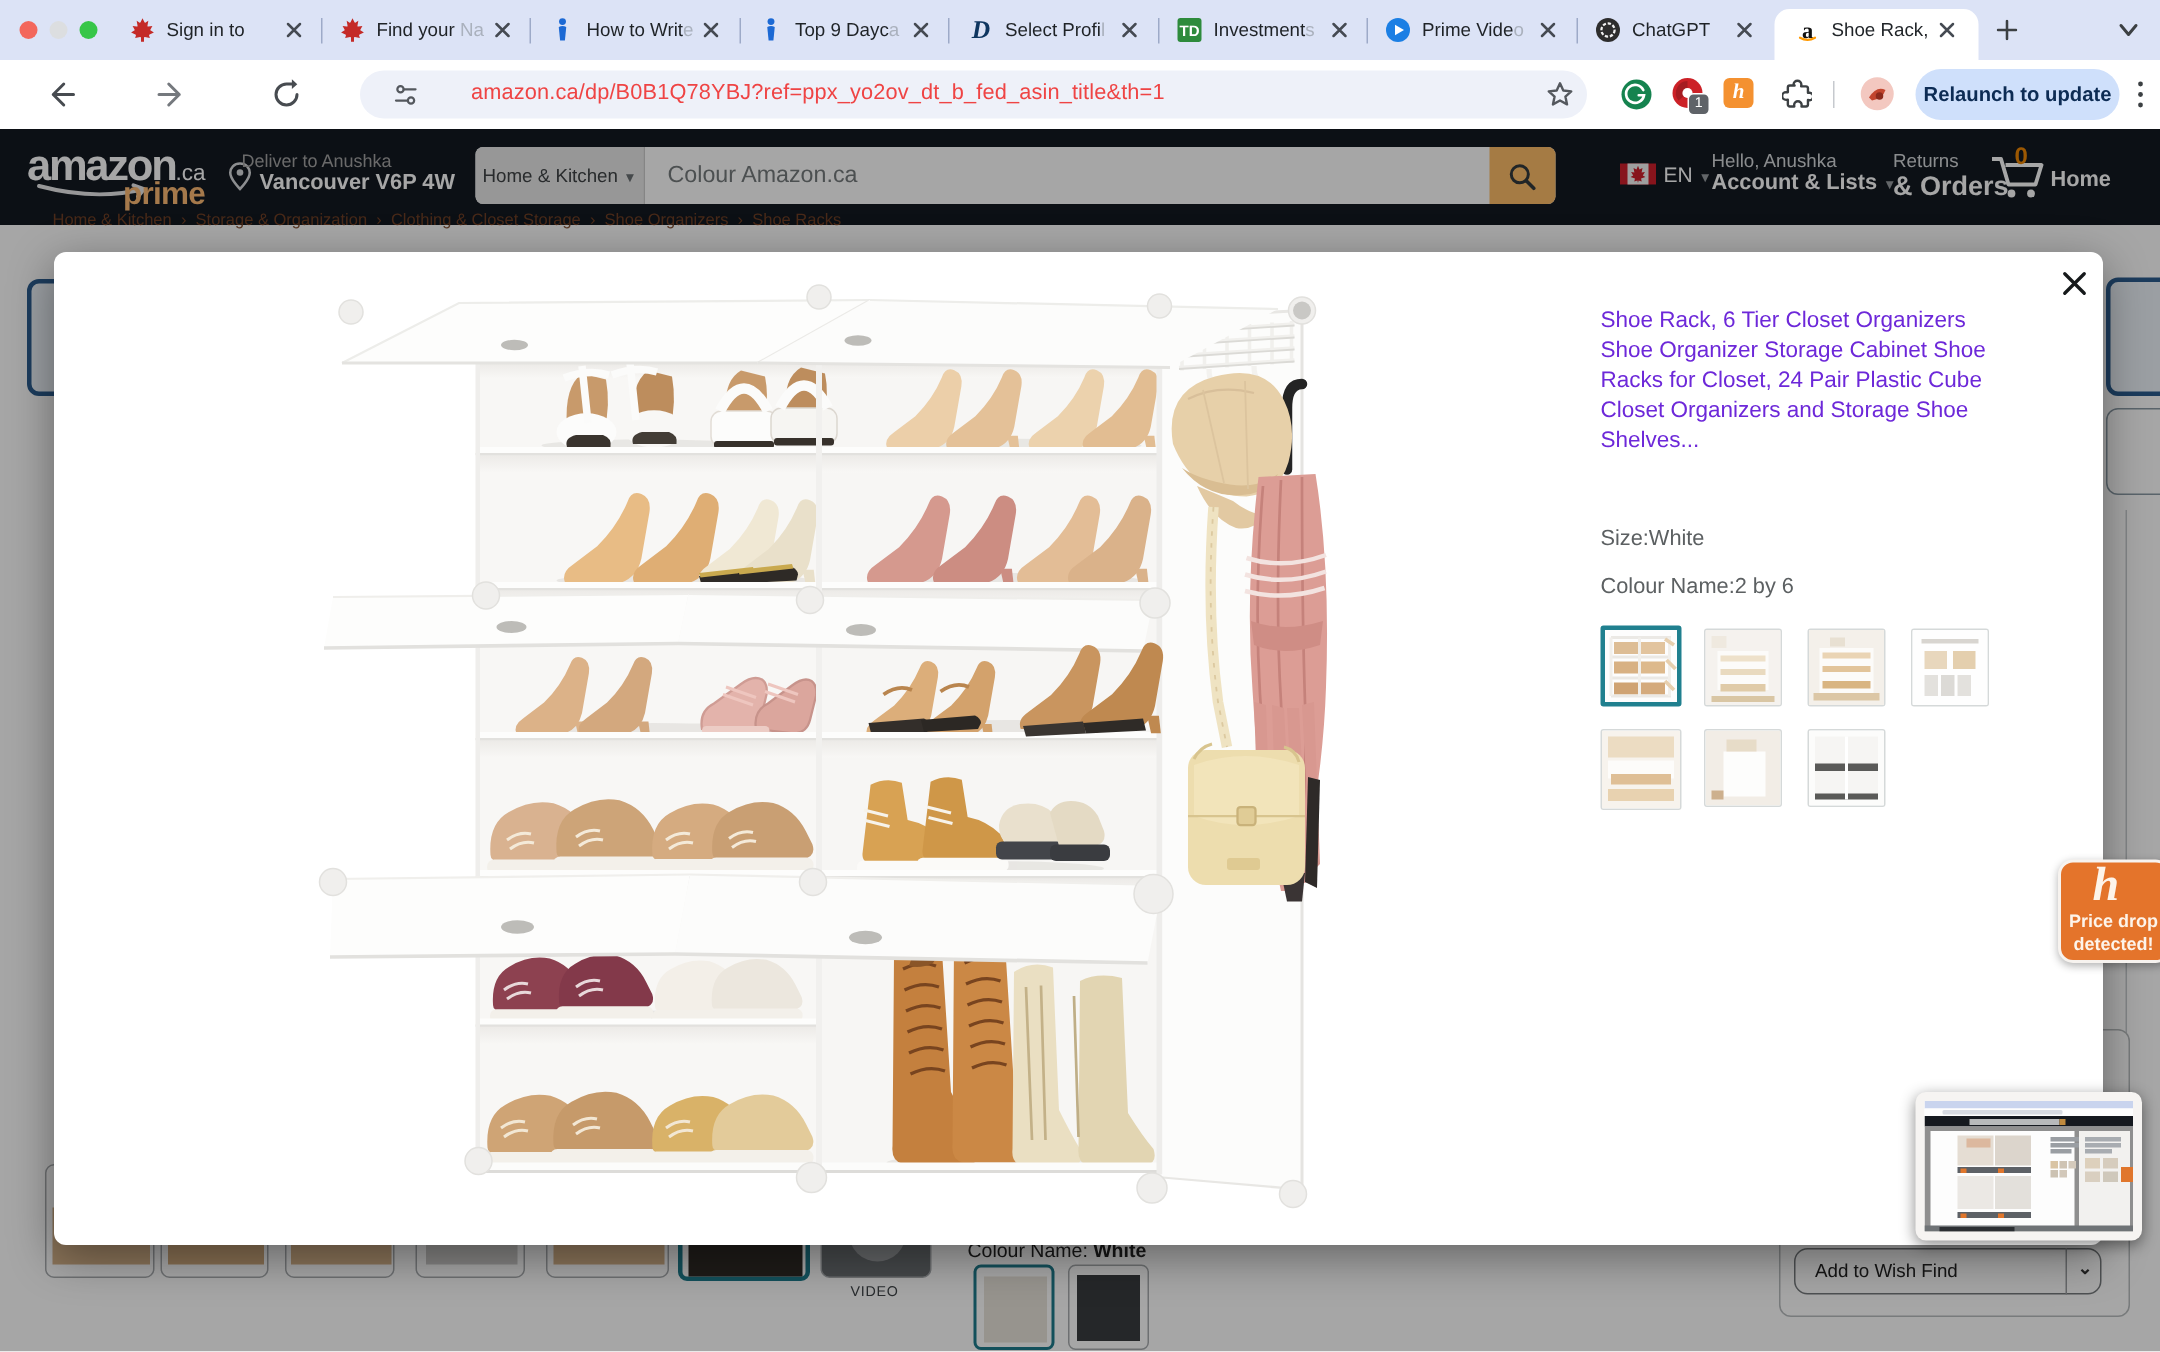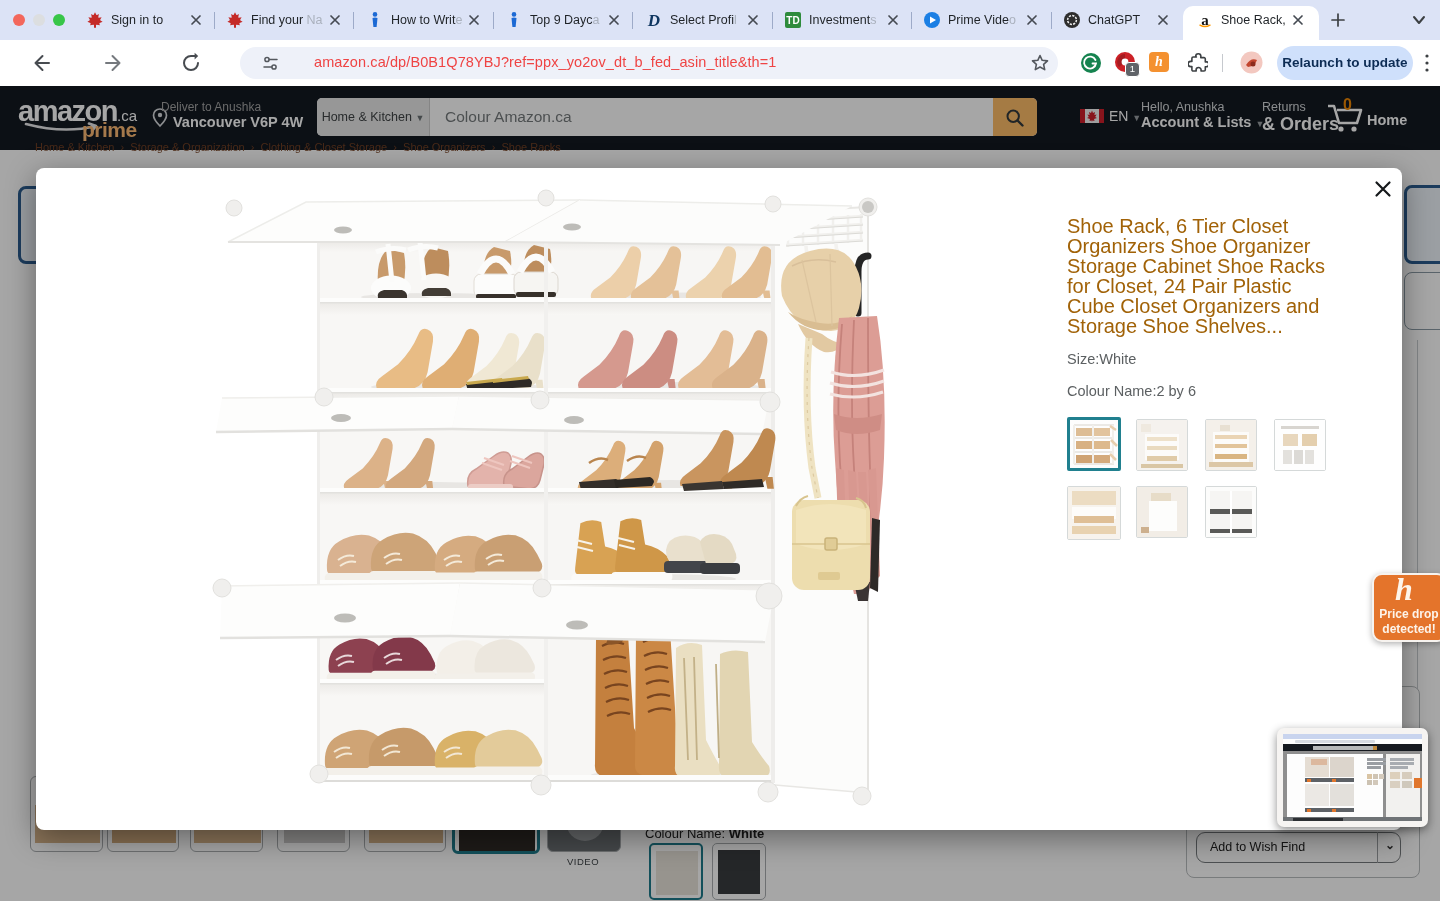--- a/index.html
+++ b/index.html
@@ -276,21 +276,21 @@
       <div class="abs" style="left:1377px;top:746px;width:1px;height:31px;background:#9b9fa2;"></div>
       <div class="abs" style="left:1210px;top:754px;font-size:12.5px;color:#222;">Add to Wish Find</div>
       <div class="abs" style="left:1385px;top:752px;font-size:12px;color:#333;font-weight:bold;">⌄</div>
     </div>
   </div>
 
   <div class="abs" style="left:0;top:86px;width:1440px;height:815px;background:rgba(0,0,0,0.35);"></div>
 
   <div id="modal" class="abs" style="left:36px;top:168px;width:1366px;height:662px;background:#fff;border-radius:8px;box-shadow:0 8px 30px rgba(0,0,0,0.40);">
     <div id="modal-right">
-      <div class="abs" style="left:1031px;top:48px;width:265px;font-size:20px;line-height:20px;color:#a16207;">Shoe Rack, 6 Tier Closet Organizers Shoe Organizer Storage Cabinet Shoe Racks for Closet, 24 Pair Plastic Cube Closet Organizers and Storage Shoe Shelves...</div>
+      <div class="abs" style="left:1031px;top:36px;width:265px;font-size:15px;line-height:20px;color:#6d28d9;">Shoe Rack, 6 Tier Closet Organizers Shoe Organizer Storage Cabinet Shoe Racks for Closet, 24 Pair Plastic Cube Closet Organizers and Storage Shoe Shelves...</div>
       <div class="abs" style="left:1031px;top:183px;font-size:14.5px;color:#5c6062;">Size:White</div>
       <div class="abs" style="left:1031px;top:215px;font-size:14.5px;color:#5c6062;">Colour Name:2 by 6</div>
 
       <div class="abs" style="left:1031px;top:249px;width:54px;height:54px;border:3px solid #20808f;border-radius:2px;background:#fff;">
         <svg width="48" height="48" viewBox="0 0 48 48">
             <rect width="48" height="48" fill="#fdfdfd"></rect>
             <rect x="6" y="8" width="16" height="8" fill="#ddbd95"></rect>
             <rect x="24" y="8" width="16" height="8" fill="#e2c49e"></rect>
             <rect x="6" y="21" width="16" height="8" fill="#d8b183"></rect>
             <rect x="24" y="21" width="16" height="8" fill="#ddb98c"></rect>

